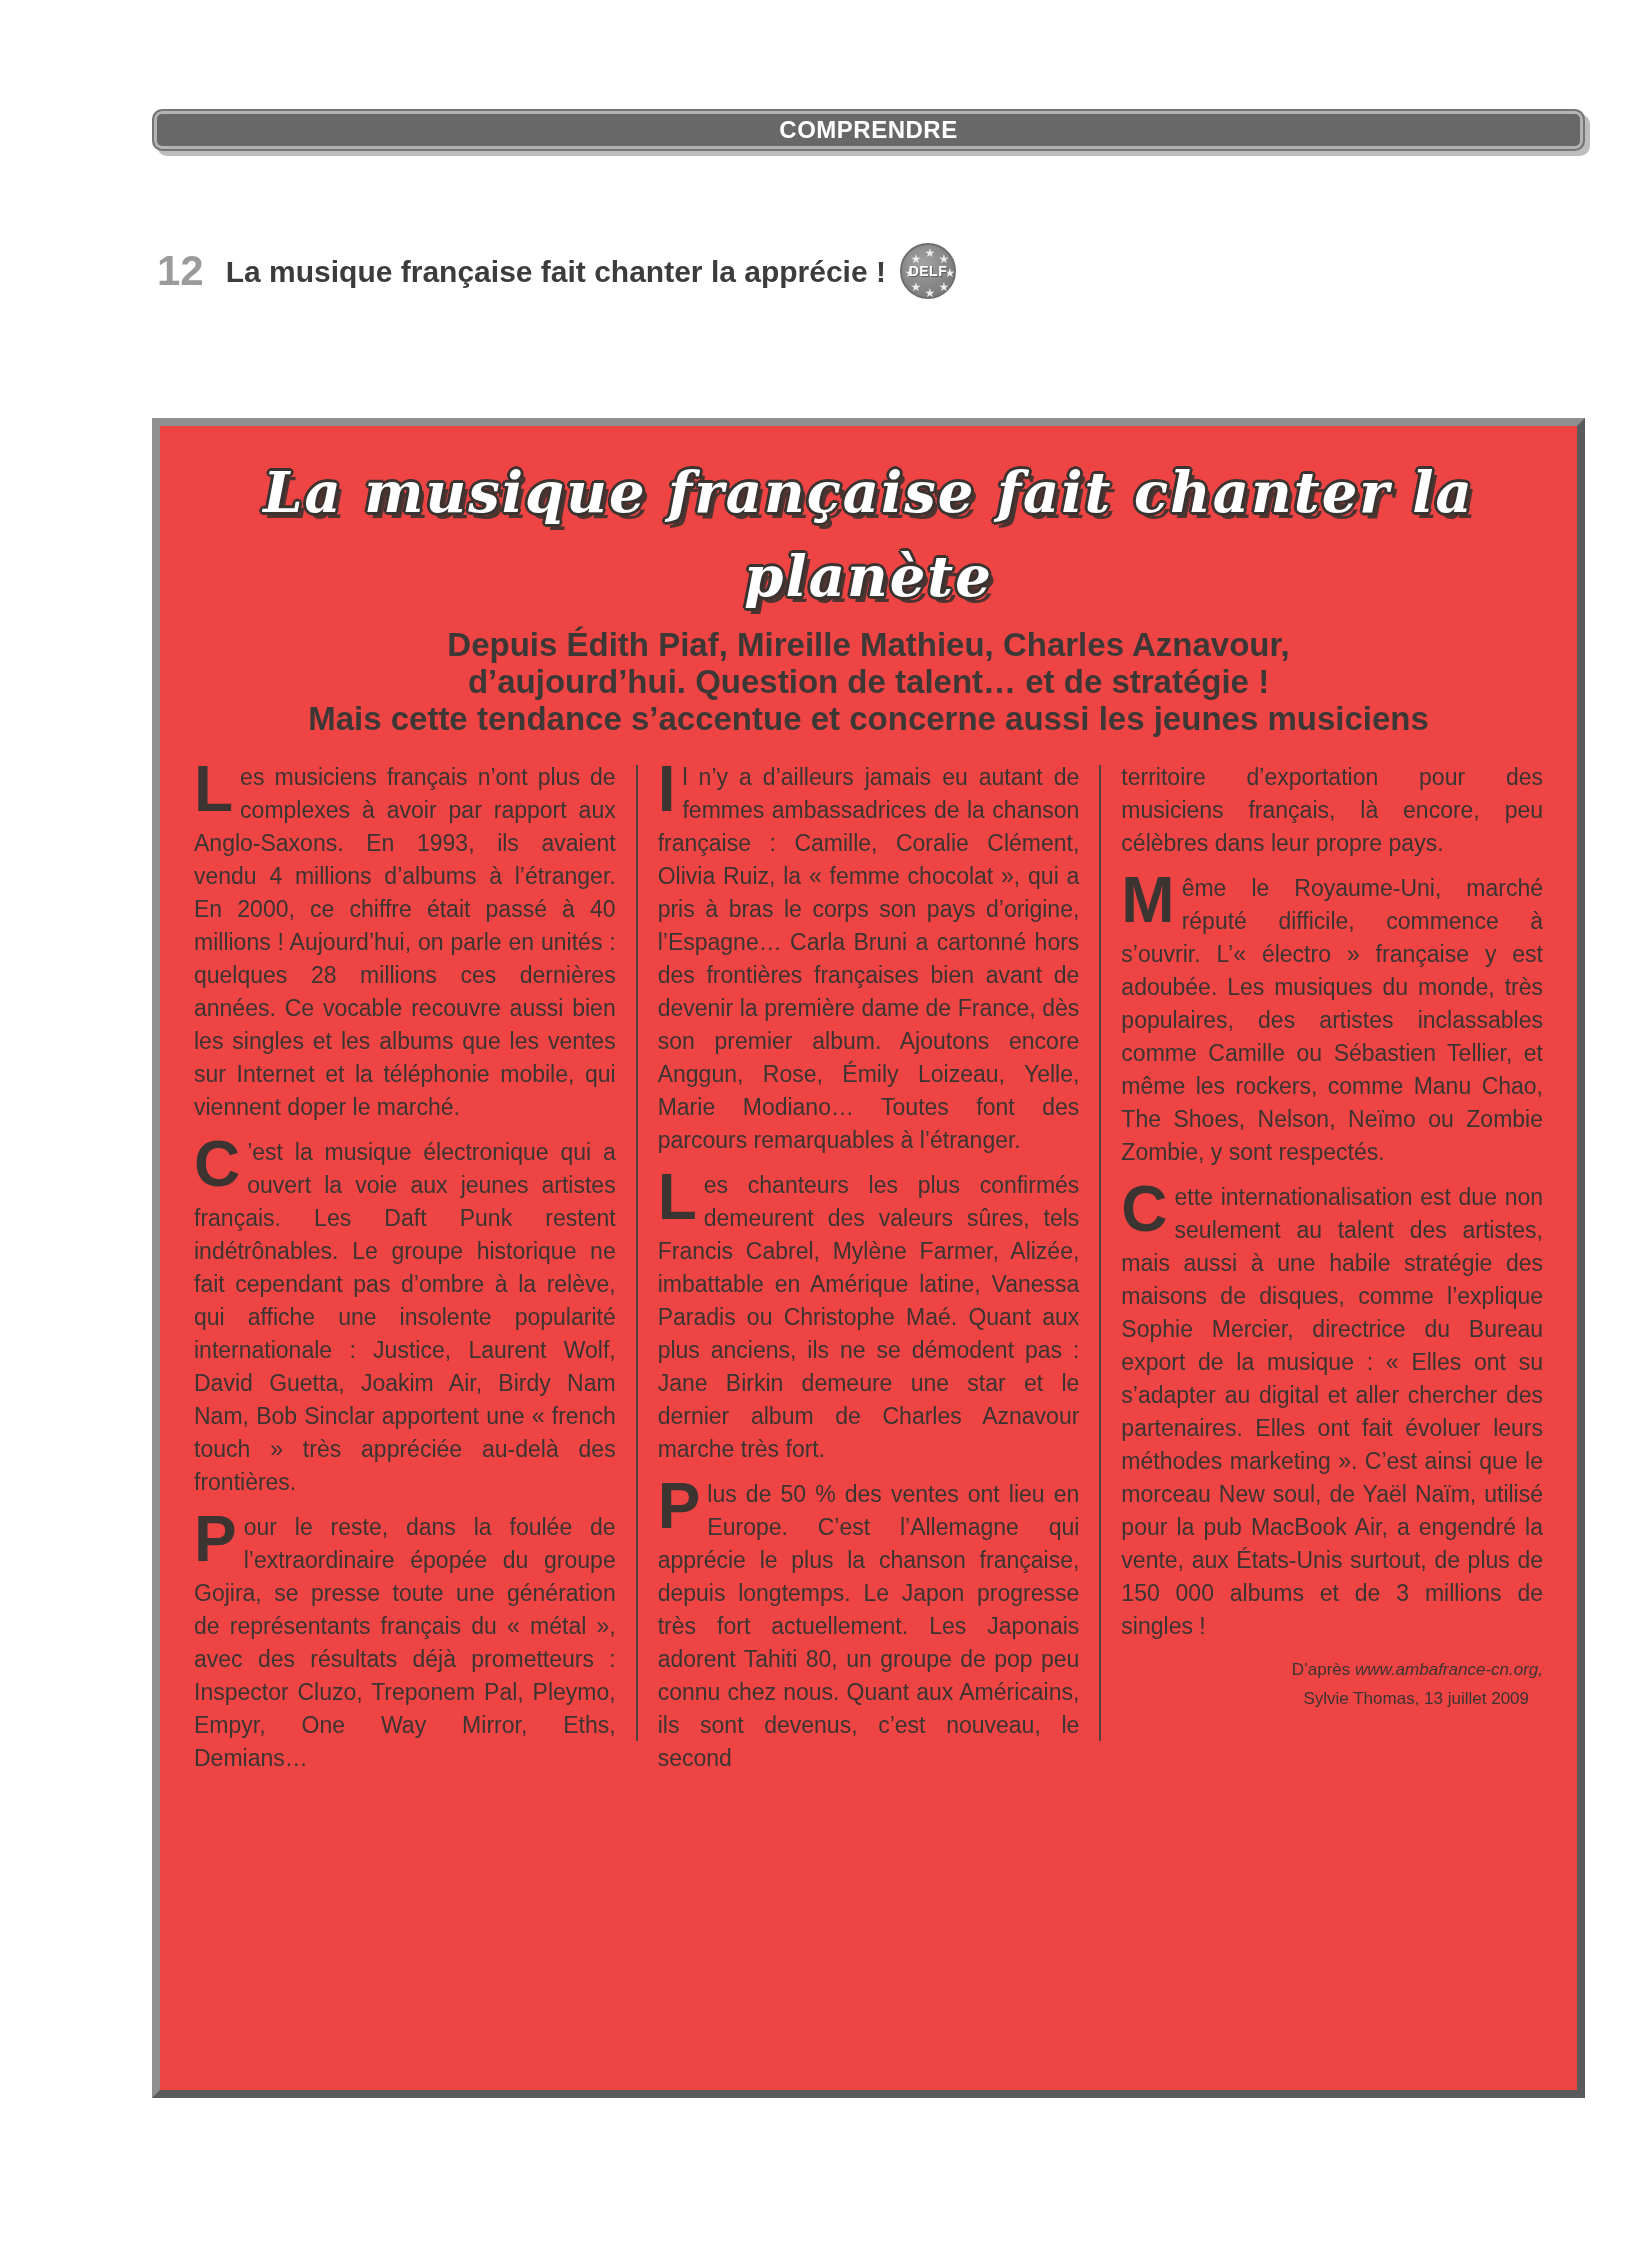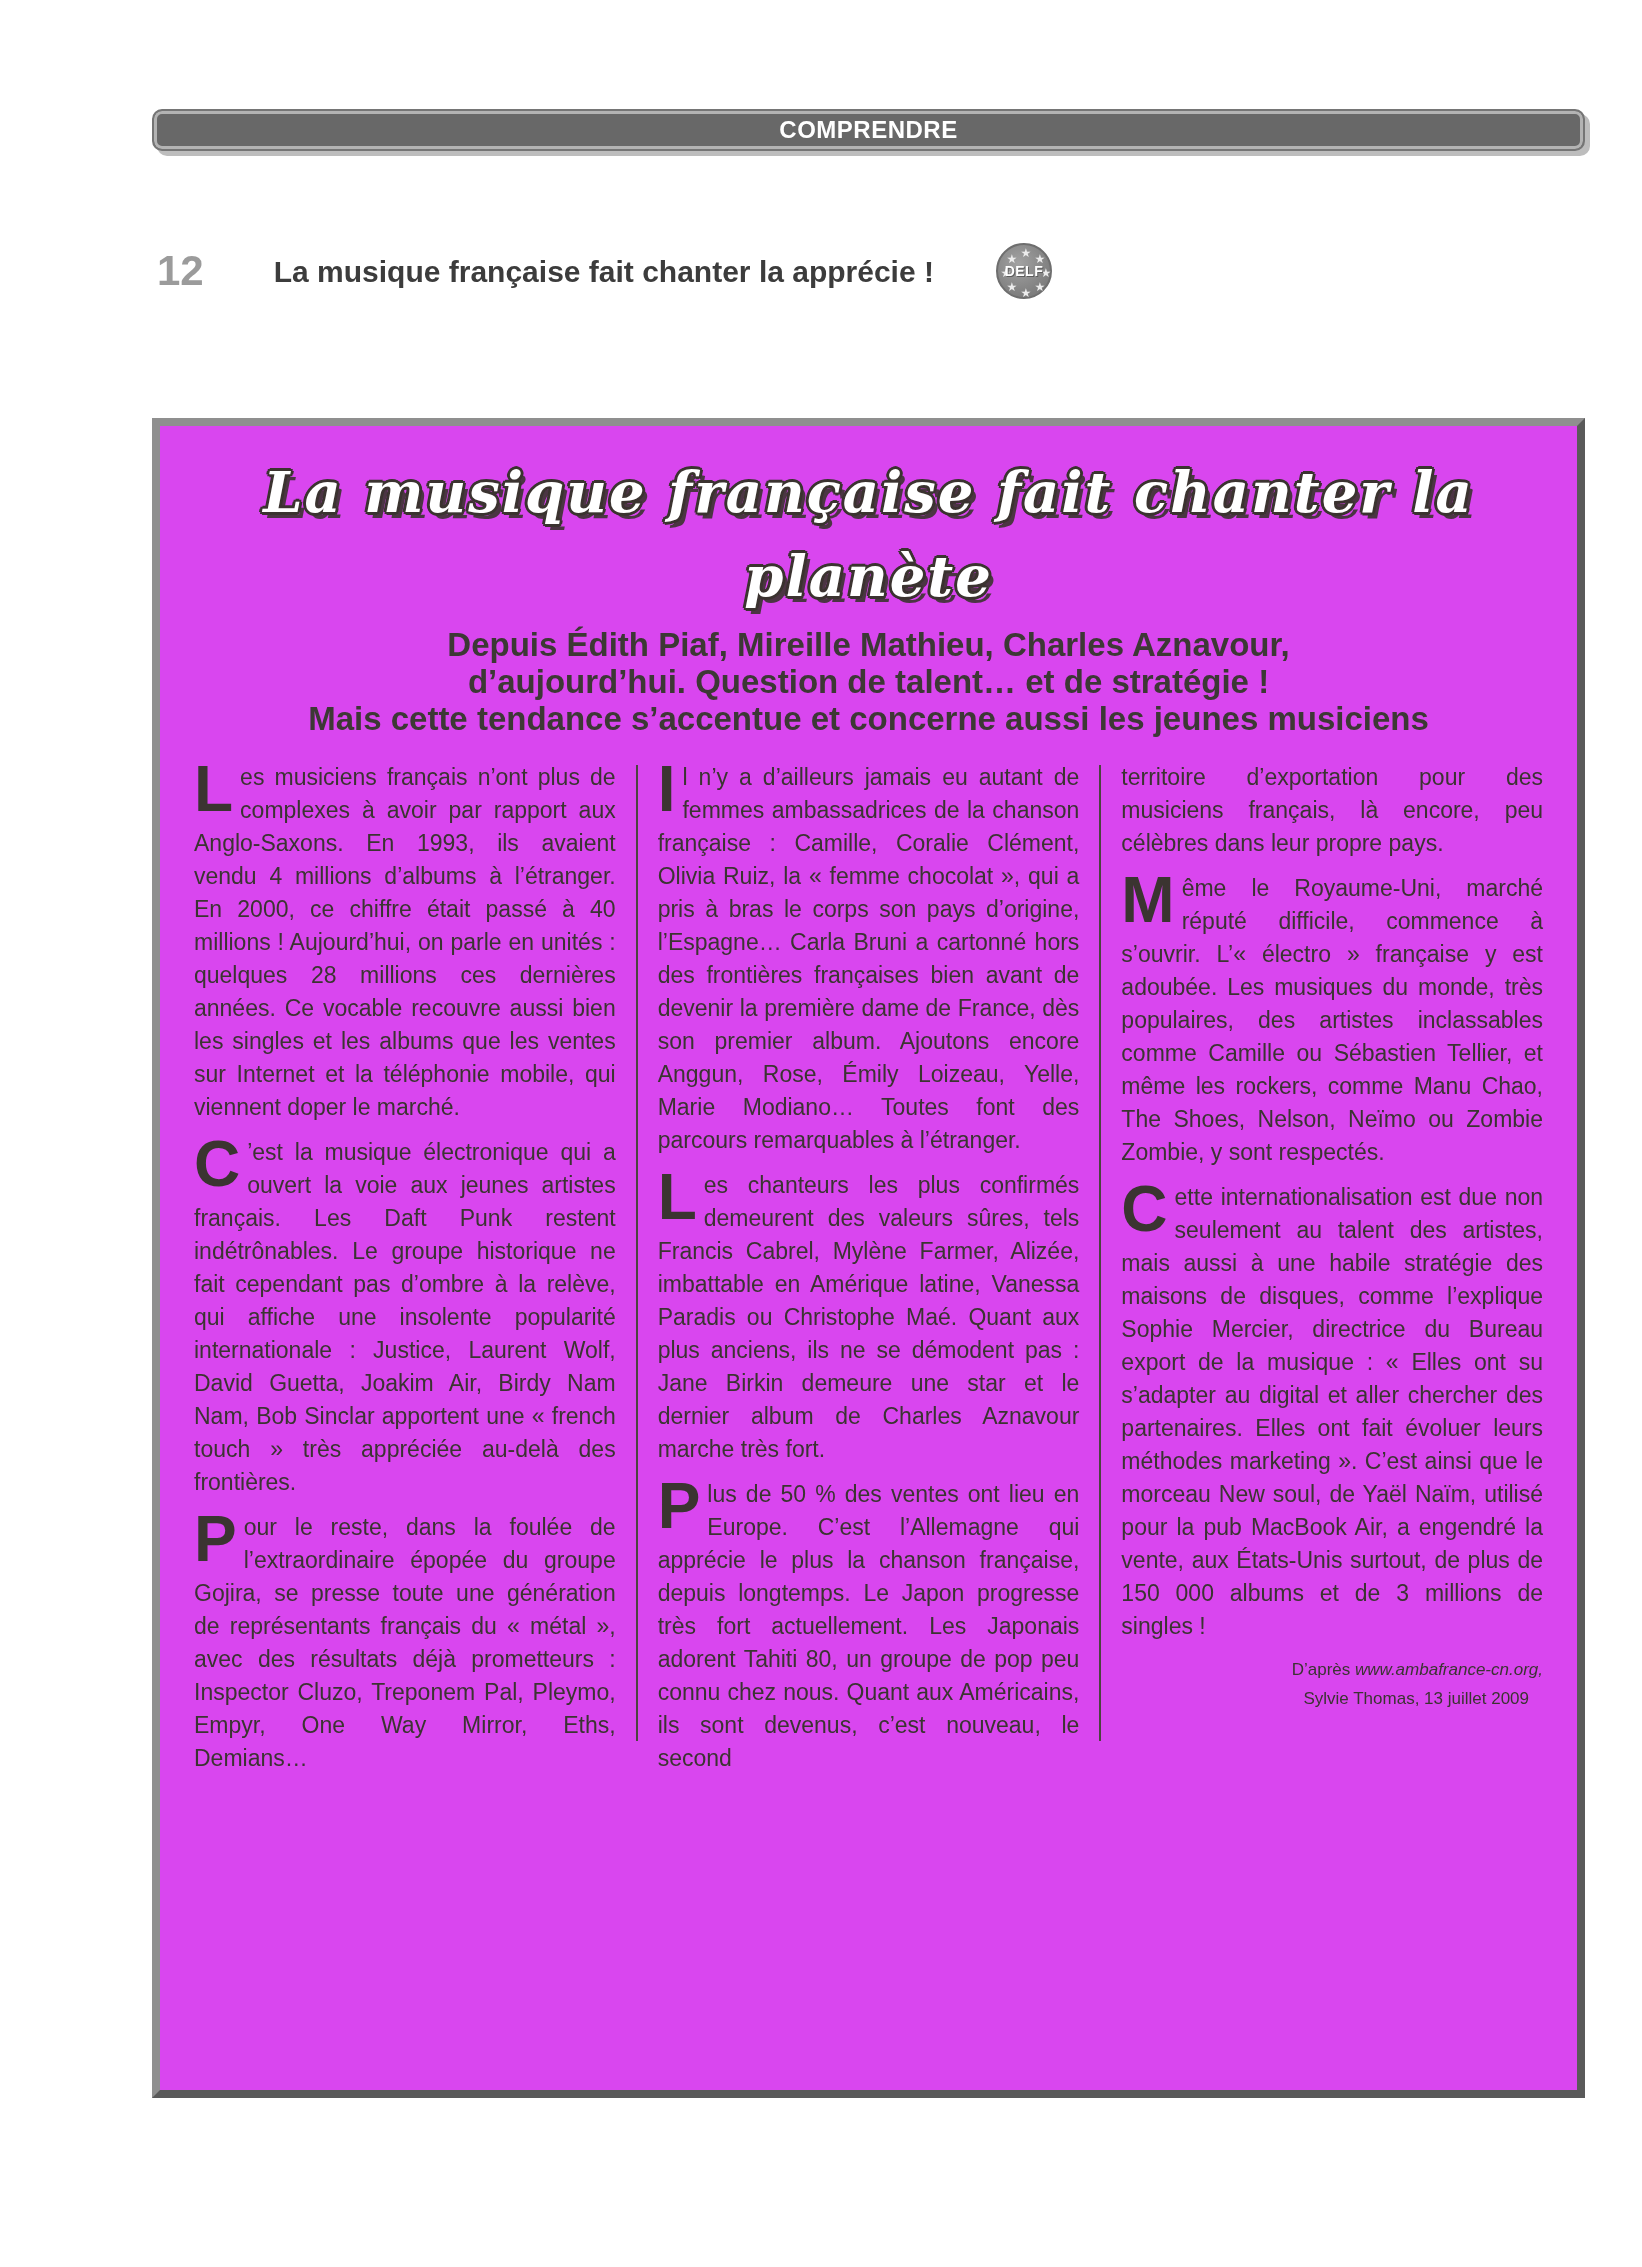--- a/index.html
+++ b/index.html
@@ -15,21 +15,21 @@
     box-shadow: inset 0 0 0 3px #b3b3b3, 5px 5px 0 0 #bdbdbd;
     display:flex; align-items:center; justify-content:center;
   }
   .band-label {
     color:#ffffff; font-weight:bold; font-size:24px; letter-spacing:0.5px;
   }
 
   
   .ex-row {
     position:absolute; left:109px; top:239px; width:1294px; height:64px;
-    display:flex; align-items:center;gap:48px;
+    display:flex; align-items:center;
   }
   .ex-number { font-size:42px; color:#9b9b9b; font-weight:bold; line-height:1; }
   .ex-title  { font-size:30px; color:#3c3c3c; font-weight:bold; margin-left:22px; line-height:1.1; }
   .badge {
     position:relative; width:56px; height:56px; margin-left:14px; border-radius:50%;
     background:radial-gradient(circle at 40% 35%, #a2a2a2, #7c7c7c 75%);
     border:2px solid #6e6e6e; box-sizing:border-box; flex:0 0 auto;
   }
   .badge .star {
     position:absolute; color:#ececec; font-size:12px; line-height:1;
@@ -37,21 +37,21 @@
   }
   .badge-label {
     position:absolute; left:50%; top:50%; transform:translate(-50%,-50%);
     color:#ffffff; font-weight:bold; font-size:14px; letter-spacing:0.5px;
     text-shadow:1px 1px 0 #5c5c5c;
   }
 
   
   .article-box {
     position:absolute; left:104px; top:418px; width:1433px; height:1680px;
-    box-sizing:border-box; background:#d946ef;
+    box-sizing:border-box; background:#ef4444;
     border:8px solid; border-color:#8f8f8f #5a5a5a #5a5a5a #8f8f8f;
     padding:14px 26px 0 26px;
   }
   .script-title {
     margin-top:10px; text-align:center;
     font-family:"DejaVu Serif", serif; font-style:italic; font-weight:bold;
     font-size:56px; letter-spacing:2px; color:#ffffff; line-height:1.5;
     text-shadow:
       -2px -2px 0 #3b3330, 2px -2px 0 #3b3330, -2px 2px 0 #3b3330, 2px 2px 0 #3b3330,
       -3px 0 0 #3b3330, 3px 0 0 #3b3330, 0 -3px 0 #3b3330, 0 3px 0 #3b3330,

